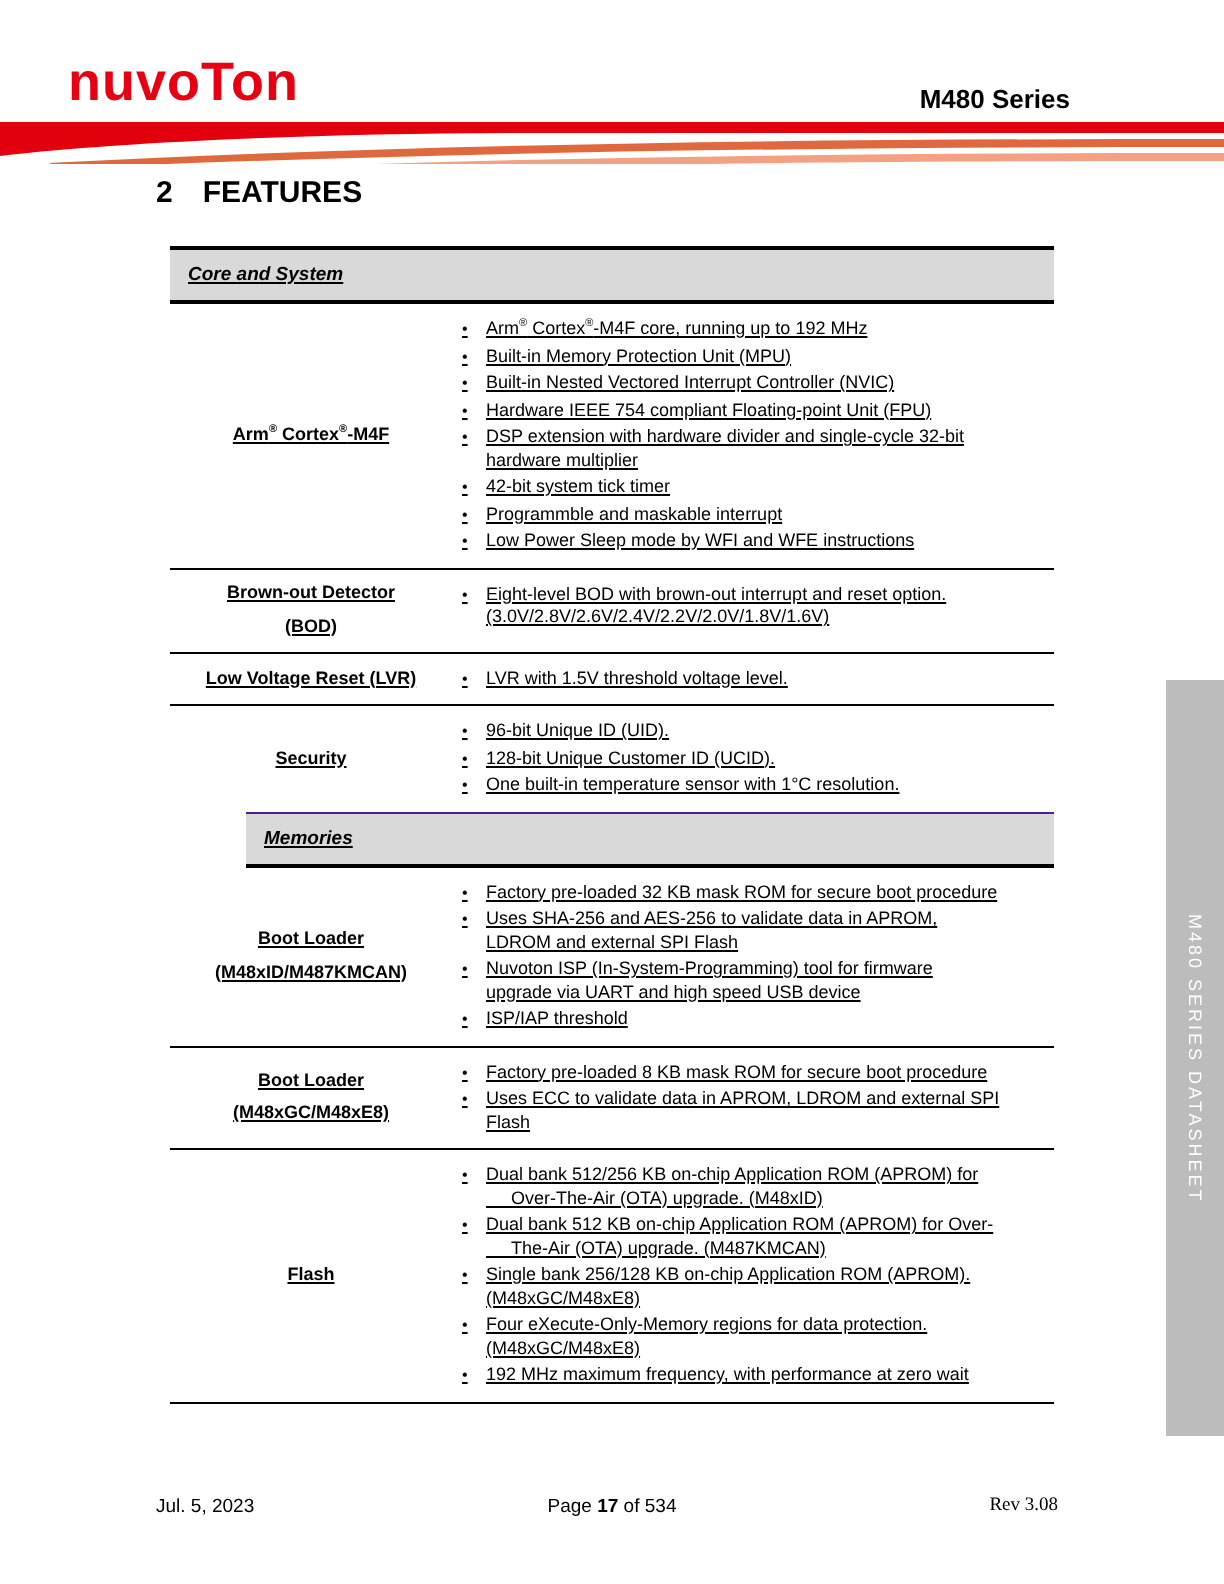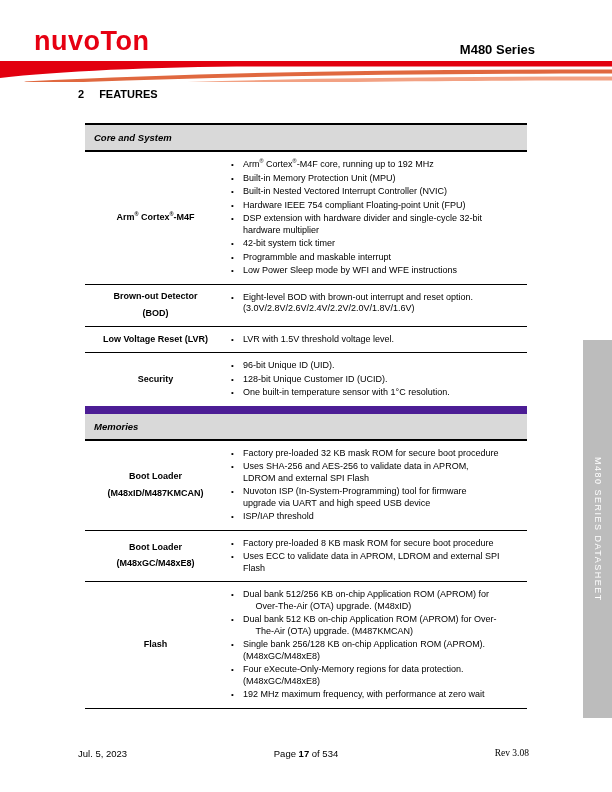--- a/index.html
+++ b/index.html
@@ -18,39 +18,40 @@
     color:#e60012;
   }
   .series{
     position:absolute;right:77px;top:42px;
     font-size:13px;font-weight:bold;color:#000;
   }
   .swoosh{position:absolute;left:0;top:60px;}
   
   .heading{
     position:absolute;left:78px;top:88px;
-    font-size:11px;font-weight:bold;
+    font-size:15px;font-weight:bold;
   }
   .heading .num{display:inline-block;margin-right:15px;}
   
   .ftable{
     position:absolute;left:85px;top:123px;width:442px;
     border-top:2px solid #000;
     font-size:9px;
+    text-decoration:underline;
   }
   .section-header{
     background:#d9d9d9;
     border-bottom:2px solid #000;
     padding:7px 0 7px 9px;
     font-weight:bold;font-style:italic;font-size:9.5px;
   }
   .trow{display:flex;}
   .row-sep{border-bottom:1px solid #000;}
   .row-end{border-bottom:1.5px solid #000;}
-  .trow + .section-header{border-top:8px solid #4c1d95;}
+  .trow + .section-header{border-top:1px solid #4c1d95;margin-left:38px;}
   .label-cell{
     width:137px;flex:0 0 137px;
     display:flex;flex-direction:column;justify-content:center;align-items:center;
     text-align:center;font-weight:bold;
     padding:4px 2px;
   }
   .label-line{line-height:11.5px;margin:2.5px 0;}
   .bullets-cell{flex:1;padding:5px 6px 5px 5px;}
   .bullet{display:flex;margin:2px 0;}
   .bullet-marker{

